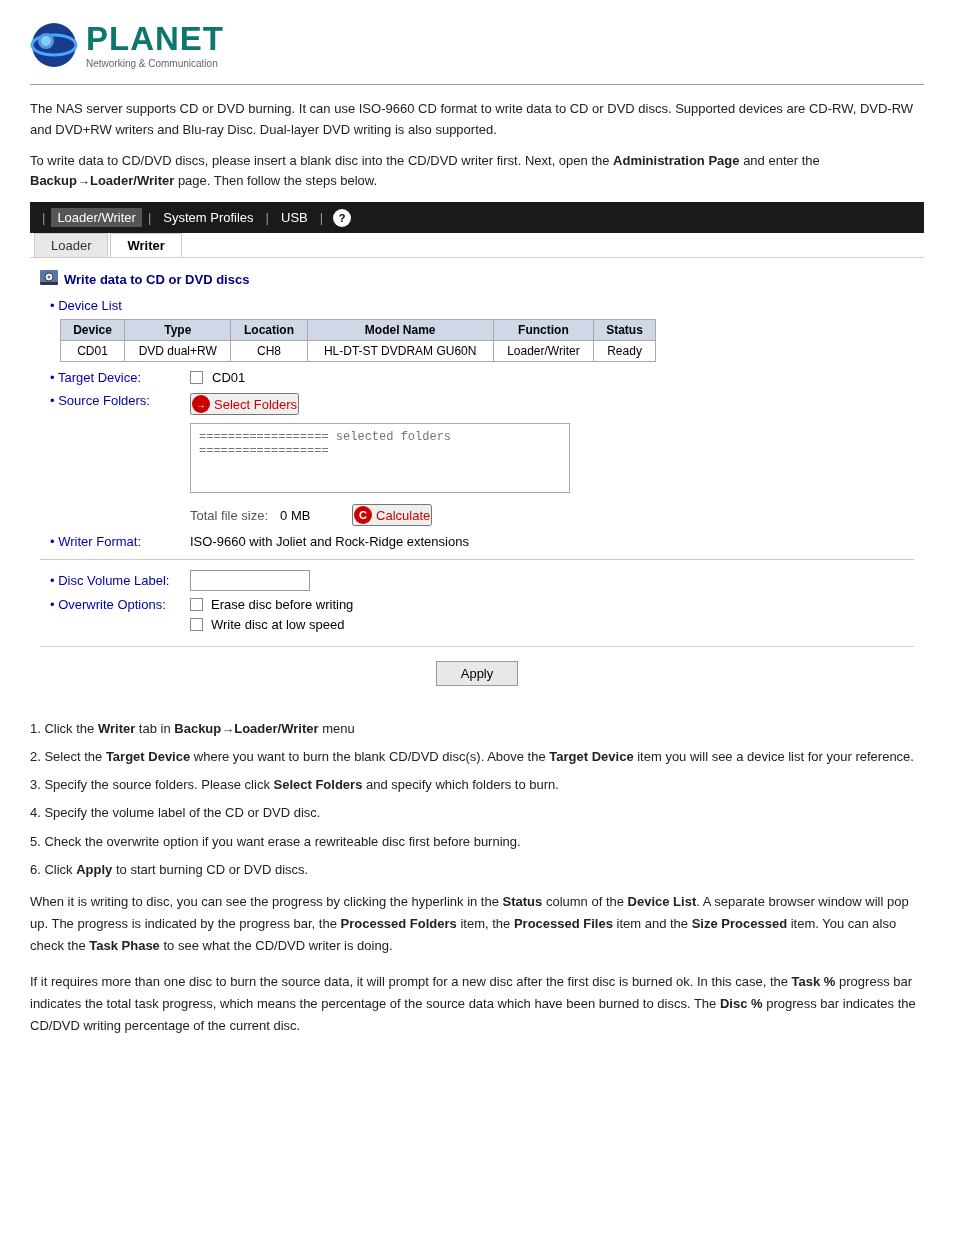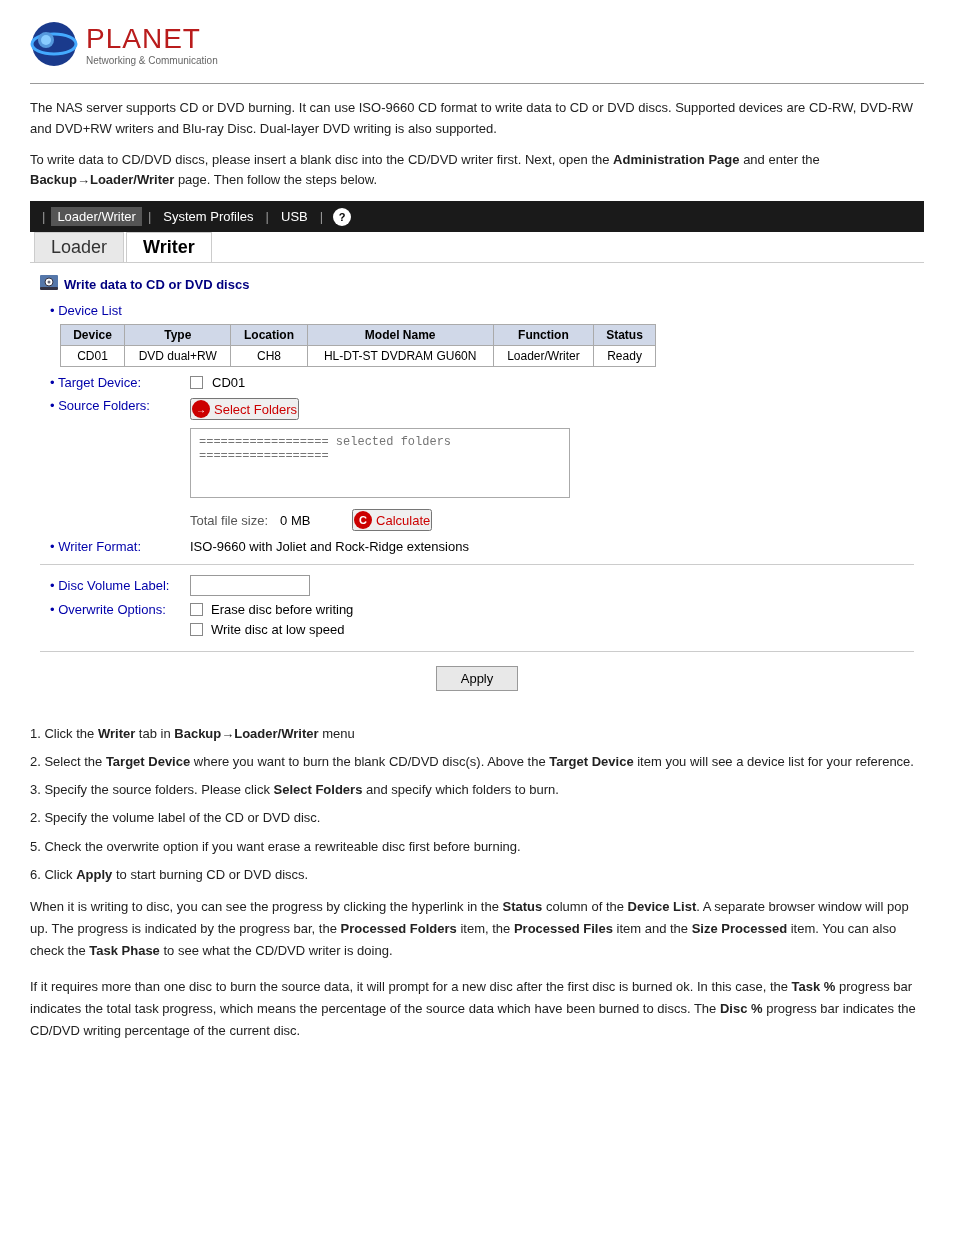--- a/index.html
+++ b/index.html
@@ -15,23 +15,23 @@
       display: flex;
       align-items: center;
       margin-bottom: 15px;
     }
     .logo-icon {
       width: 48px;
       height: 48px;
       margin-right: 8px;
     }
     .logo-text-planet {
-      font-size: 28px;
-      font-weight: normal;
-      color: #b91c1c;
+      font-size: 33px;
+      font-weight: bold;
+      color: #0f766e;
       letter-spacing: 1px;
     }
     .logo-text-sub {
       font-size: 10px;
       color: #666;
       display: block;
     }
     hr.top-rule {
       border: none;
       border-top: 1px solid #999;
@@ -87,21 +87,21 @@
       border-bottom: 1px solid #ccc;
       display: flex;
       align-items: flex-end;
       margin-top: 0;
       padding-left: 4px;
     }
     .tab-btn {
       border: 1px solid #ccc;
       border-bottom: none;
       padding: 4px 16px;
-      font-size: 18px;
+      font-size: 13px;
       cursor: pointer;
       background: #e8e8e8;
       color: #333;
       margin-right: 2px;
     }
     .tab-btn.active {
       background: #fff;
       font-weight: bold;
       color: #000;
     }
@@ -522,21 +522,21 @@
 <div class="instructions">
   <p>
     <span>1. Click the </span><b>Writer</b><span> tab in </span><b>Backup→Loader/Writer</b><span> menu</span>
   </p>
   <p>
     <span>2. Select the </span><b>Target Device</b><span> where you want to burn the blank CD/DVD disc(s). Above the </span><b>Target Device</b><span> item you will see a device list for your reference.</span>
   </p>
   <p>
     <span>3. Specify the source folders. Please click </span><b>Select Folders</b><span> and specify which folders to burn.</span>
   </p>
-  <p>2. Specify the volume label of the CD or DVD disc.</p>
+  <p>4. Specify the volume label of the CD or DVD disc.</p>
   <p>5. Check the overwrite option if you want erase a rewriteable disc first before burning.</p>
   <p>
     <span>6. Click </span><b>Apply</b><span> to start burning CD or DVD discs.</span>
   </p>
   <p style="margin-top:10px;">
     When it is writing to disc, you can see the progress by clicking the hyperlink in the <b>Status</b> column of the <b>Device List</b>. A separate browser window will pop up. The progress is indicated by the progress bar, the <b>Processed Folders</b> item, the <b>Processed Files</b> item and the <b>Size Processed</b> item. You can also check the <b>Task Phase</b> to see what the CD/DVD writer is doing.
   </p>
   <p style="margin-top:14px;">
     If it requires more than one disc to burn the source data, it will prompt for a new disc after the first disc is burned ok. In this case, the <b>Task %</b> progress bar indicates the total task progress, which means the percentage of the source data which have been burned to discs. The <b>Disc %</b> progress bar indicates the CD/DVD writing percentage of the current disc.
   </p>

